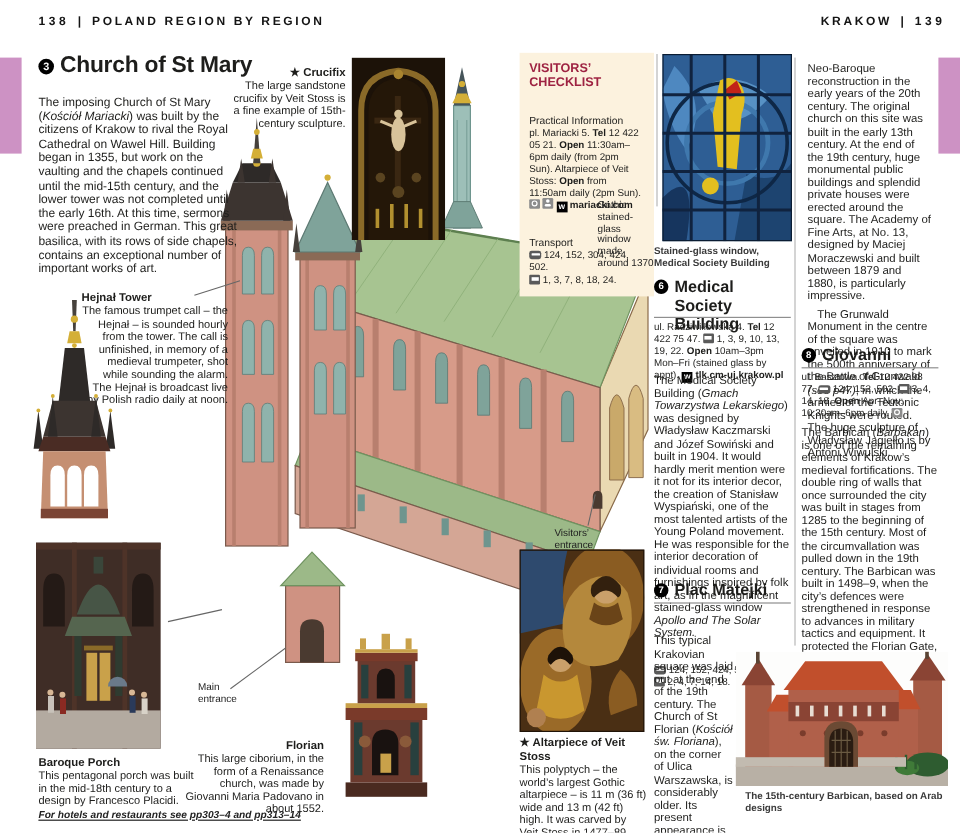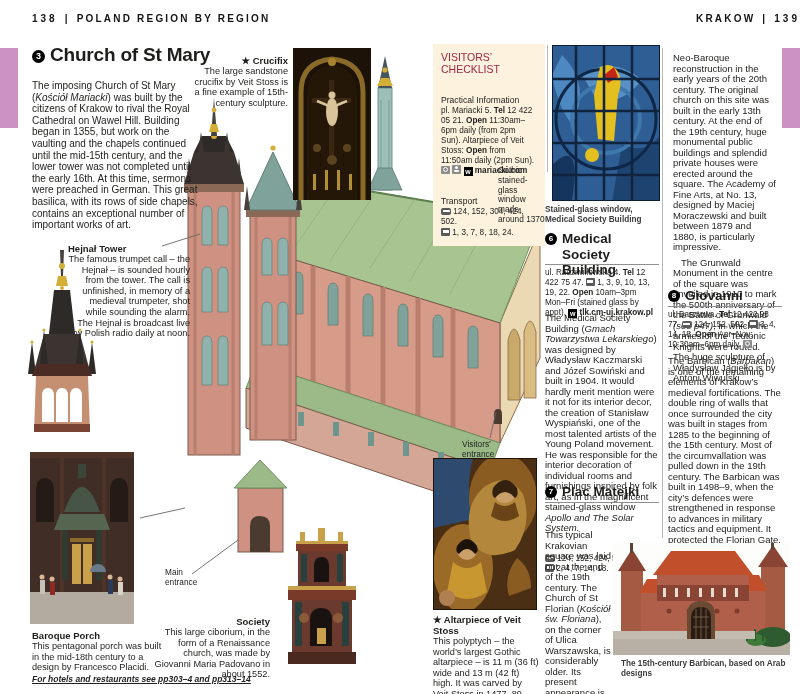--- a/index.html
+++ b/index.html
@@ -29,21 +29,21 @@
   .col p{margin:5px;}
   .col p.ind{text-indent:8px;}
   .sechead{font-size:13.5px;font-weight:bold;line-height:15.5px;display:flex;align-items:flex-start;}
   .sechead .badge{margin-top:2px;}
   .hrule{height:1px;background:#8f8f8f;}
   .vrule{width:1px;background:#b8b8b8;}
   .infoblock{font-size:8.2px;line-height:10px;}
   .infoblock b{font-weight:bold;}
   
   .checklist{background:#fcf2de;padding:7px 8px 8px 8px;box-sizing:border-box;}
-  .cl-title{font-size:10.5px;font-weight:normal;color:#9e2342;}
+  .cl-title{font-size:10.5px;font-weight:bold;color:#9e2342;}
   .cl-sub{font-size:8.6px;font-weight:normal;margin-top:20px;}
   .cl-text{font-size:8.2px;line-height:9.9px;margin-top:1px;}
   
   .ic{display:inline-block;vertical-align:-1px;}
   .ic-bus{width:10px;height:7px;background:#5a5a5a;border-radius:2px;}
   .ic-bus::before{content:"";display:block;margin:1.5px 1.5px 0 1.5px;height:2.5px;background:#fff;border-radius:0.5px;}
   .ic-tram{width:9px;height:8px;background:#5a5a5a;border-radius:1px;}
   .ic-tram::before{content:"";display:block;margin:1.5px 1.5px 0 1.5px;height:3px;background:#fff;}
   .ic-w{width:9px;height:9px;background:#000;color:#fff;font-size:7px;font-weight:bold;
         text-align:center;line-height:9px;vertical-align:-1px;}
@@ -55,21 +55,21 @@
   .footerline{font-size:8.5px;font-style:italic;font-weight:bold;color:#222;text-decoration:underline;}
   .right{text-align:right;}
   svg{display:block;}
 </style>
 </head>
 <body>
 
 <div class="abs runhead" style="left:32px;top:13px;">
   <span class="pg">138</span><span class="div">|</span><span>POLAND REGION BY REGION</span>
 </div>
-<div class="abs runhead" style="right:0;top:13px;">
+<div class="abs runhead" style="right:12px;top:13px;">
   <span>KRAKOW</span><span class="div">|</span><span class="pg">139</span>
 </div>
 
 <div class="abs tab" style="left:0;top:48px;"></div>
 <div class="abs tab" style="right:0;top:48px;"></div>
 
 <div class="abs" style="left:138px;top:40px;">
 <svg width="410" height="545" viewBox="0 0 410 545">
 
   <polygon points="362,283 402,188 402,318 362,403" fill="#ead9b2" stroke="#8a6b4a" stroke-width="1"></polygon>
@@ -457,21 +457,21 @@
         <rect x="50" y="0" width="7" height="13"></rect>
         <rect x="70" y="4" width="5" height="9"></rect>
       </g>
   <g fill="#8a5a3a">
         <circle cx="36" cy="90" r="5"></circle>
         <circle cx="70" cy="90" r="5"></circle>
       </g>
 </svg>
 </div>
 <div class="abs right" style="left:152px;top:616px;width:118px;">
-  <div class="note-title">Society</div>
+  <div class="note-title">Florian</div>
   <div class="note">This large ciborium, in the form of a Renaissance church, was made by Giovanni Maria Padovano in about 1552.</div>
 </div>
 
 <div class="abs" style="left:433px;top:458px;">
 <svg width="104" height="152" viewBox="0 0 104 152">
   <rect width="104" height="152" fill="#4a2f14"></rect>
   <path d="M0 0 h40 q-10 40 5 60 L0 70 Z" fill="#2e4a6e"></path>
   <ellipse cx="70" cy="40" rx="34" ry="44" fill="#8a5c22"></ellipse>
   <ellipse cx="30" cy="110" rx="30" ry="44" fill="#9a6a28"></ellipse>
   <path d="M50 30 q24 -18 40 6 q10 30 -8 56 q-30 14 -44 -10 q-8 -34 12 -52" fill="#b4883c"></path>

